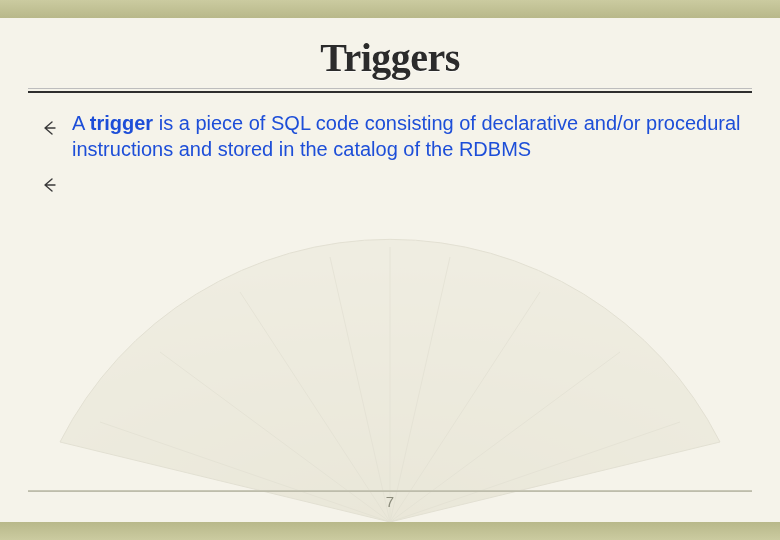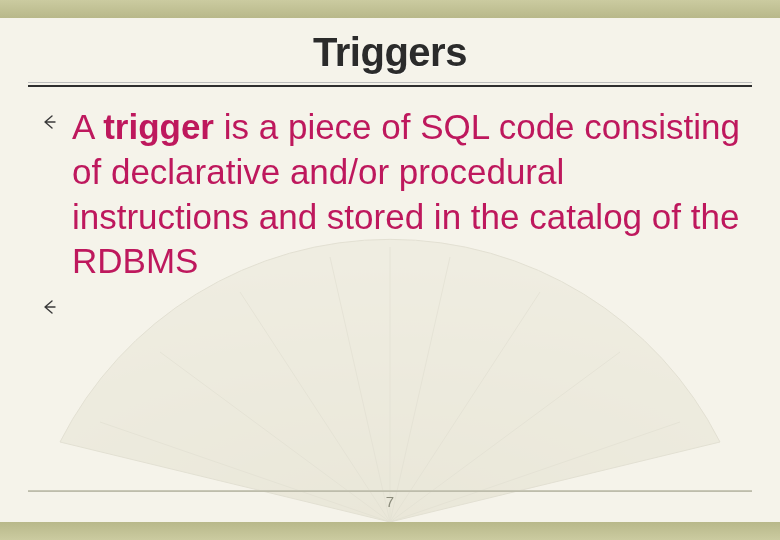--- a/index.html
+++ b/index.html
@@ -46,34 +46,35 @@
     display: block;
     border-bottom: 1px solid #bdbdbd;
   }
   .title {
     font-size: 40px;
     font-weight: 700;
     color: #2b2b2b;
     line-height: 1.2;
     padding-bottom: 6px;
     text-shadow: 0 1px 0 rgba(255,255,255,0.6);
-    font-family: Liberation Sans, sans-serif;
+    font-family: Liberation Serif, serif;
     letter-spacing: -0.5px;
+    margin-top: 6px;
   }
   .bullets {
     list-style: none;
     margin-top: 18px;
     padding: 0 8px;
   }
   .bullets li {
     position: relative;
     padding-left: 36px;
-    font-size: 35px;
+    font-size: 20px;
     line-height: 1.28;
-    color: #be185d;
+    color: #1d4ed8;
     margin-bottom: 6px;
   }
   .bullets li .arrow-icon {
     position: absolute;
     left: 4px;
     top: 8px;
     width: 18px;
     height: 18px;
   }
   .trigger-strong { font-weight: 700; }

